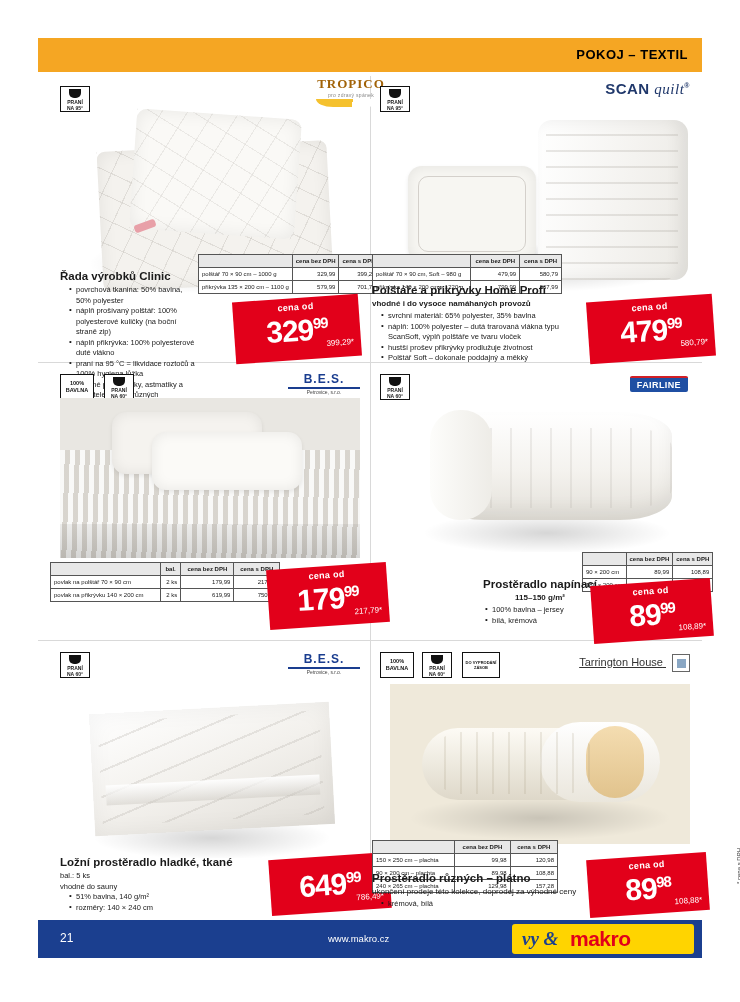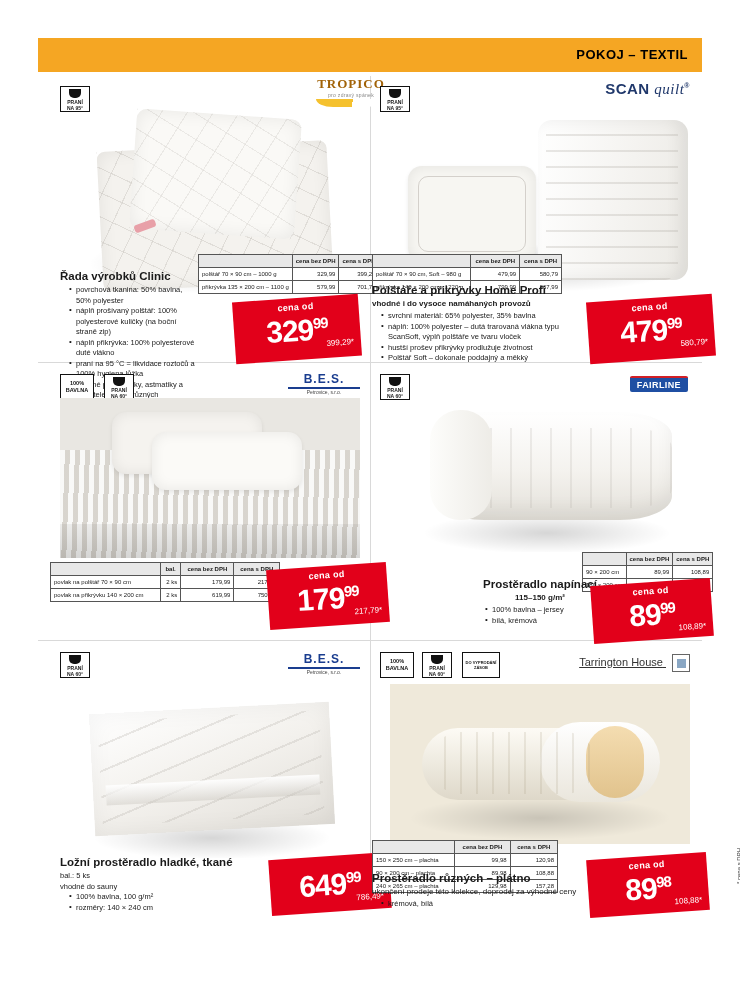--- a/index.html
+++ b/index.html
@@ -432,21 +432,21 @@
                   background:repeating-linear-gradient(160deg, rgba(255,255,255,0) 0 22px, rgba(175,170,163,.25) 22px 24px);"></div>
       <div style="position:absolute; left:28px; top:92px; width:214px; height:20px; transform:rotate(-3deg);
                   background:linear-gradient(180deg,rgba(255,255,255,.9),rgba(190,186,178,.35));"></div>
     </div>
 
     <div style="position:absolute; left:22px; top:212px; width:210px;">
       <div class="ph">Ložní prostěradlo hladké, tkané</div>
       <div class="plain">bal.: 5 ks</div>
       <div class="plain">vhodné do sauny</div>
       <ul class="pl">
-        <li>100% bavlna, 100 g/m²</li>
+        <li>51% bavlna, 140 g/m²</li>
         <li>rozměry: 140 × 240 cm</li>
       </ul>
     </div>
 
     <div class="splash" style="left:232px; top:212px; width:120px; height:56px;">
       <div class="big" style="margin-top:10px;"><span>649</span><sup>99</sup></div>
       <div class="vat">786,49*</div>
     </div>
   </div>
 
@@ -517,14 +517,22 @@
 
     <div class="splash" style="left:218px; top:212px; width:120px; height:58px;">
       <div class="od">cena od</div>
       <div class="big"><span>89</span><sup>98</sup></div>
       <div class="vat">108,88*</div>
     </div>
   </div>
 
   <div class="side-note">* cena s DPH</div>
 
+  <div class="footer">
+    <div class="pg">21</div>
+    <div class="web">www.makro.cz</div>
+    <div class="vy">
+      <span class="v1">vy &amp;</span>
+      <span class="v2">makro</span>
+    </div>
+  </div>
 
 </div>
 
 </body></html>

